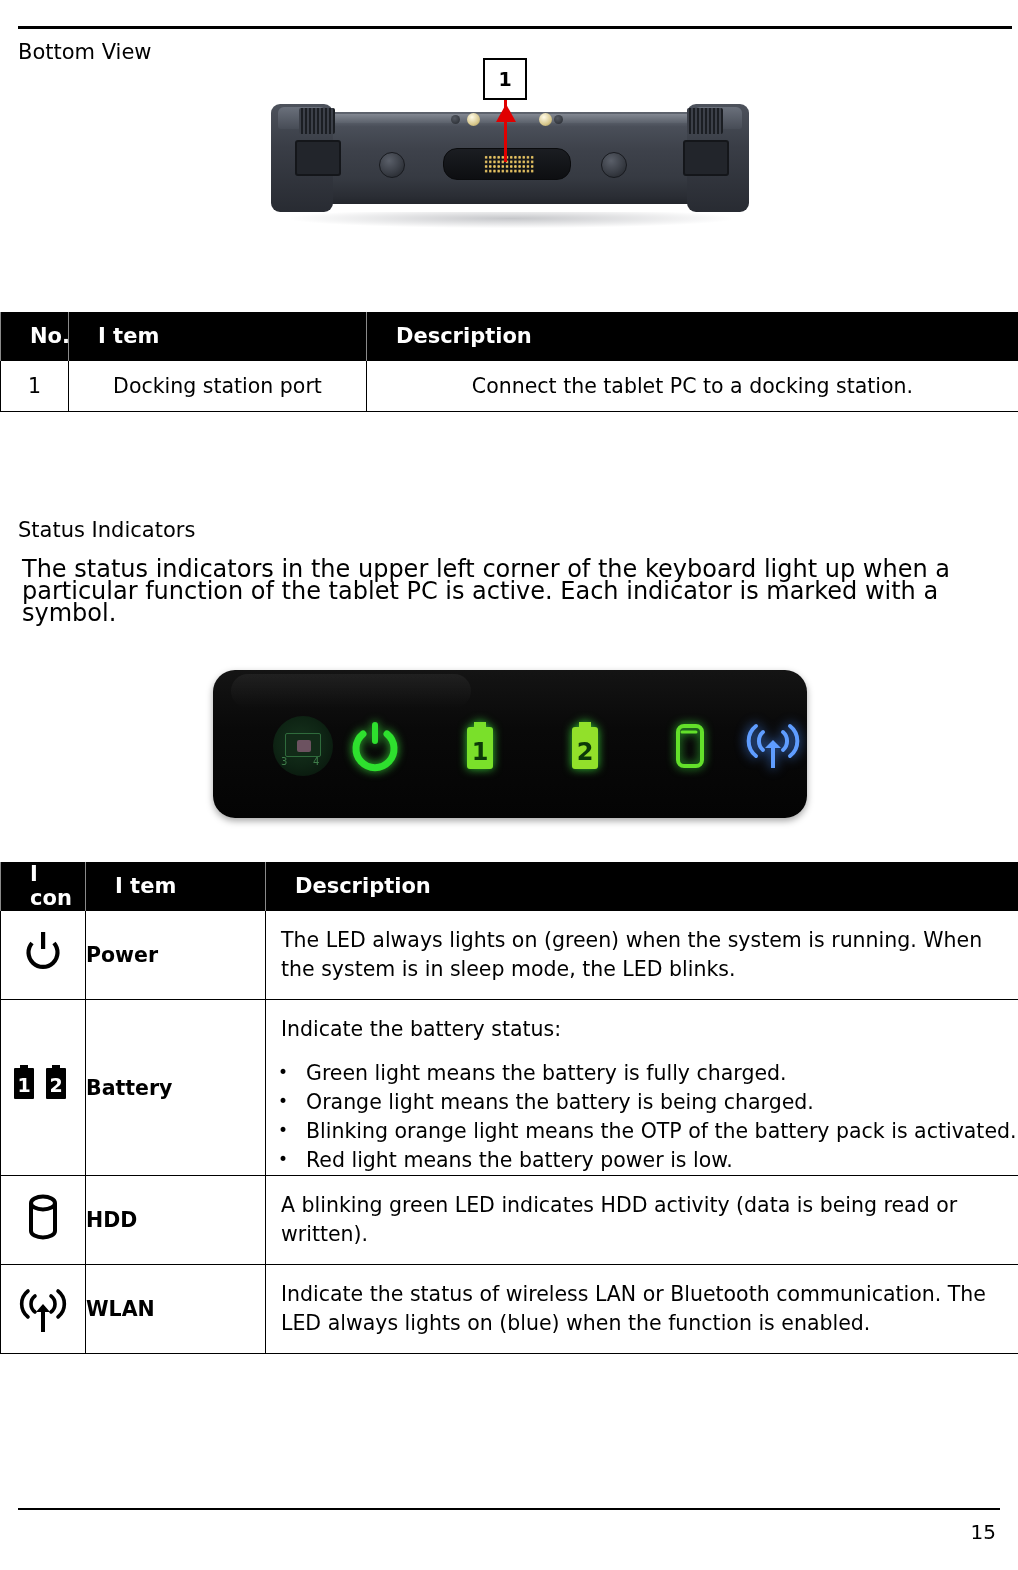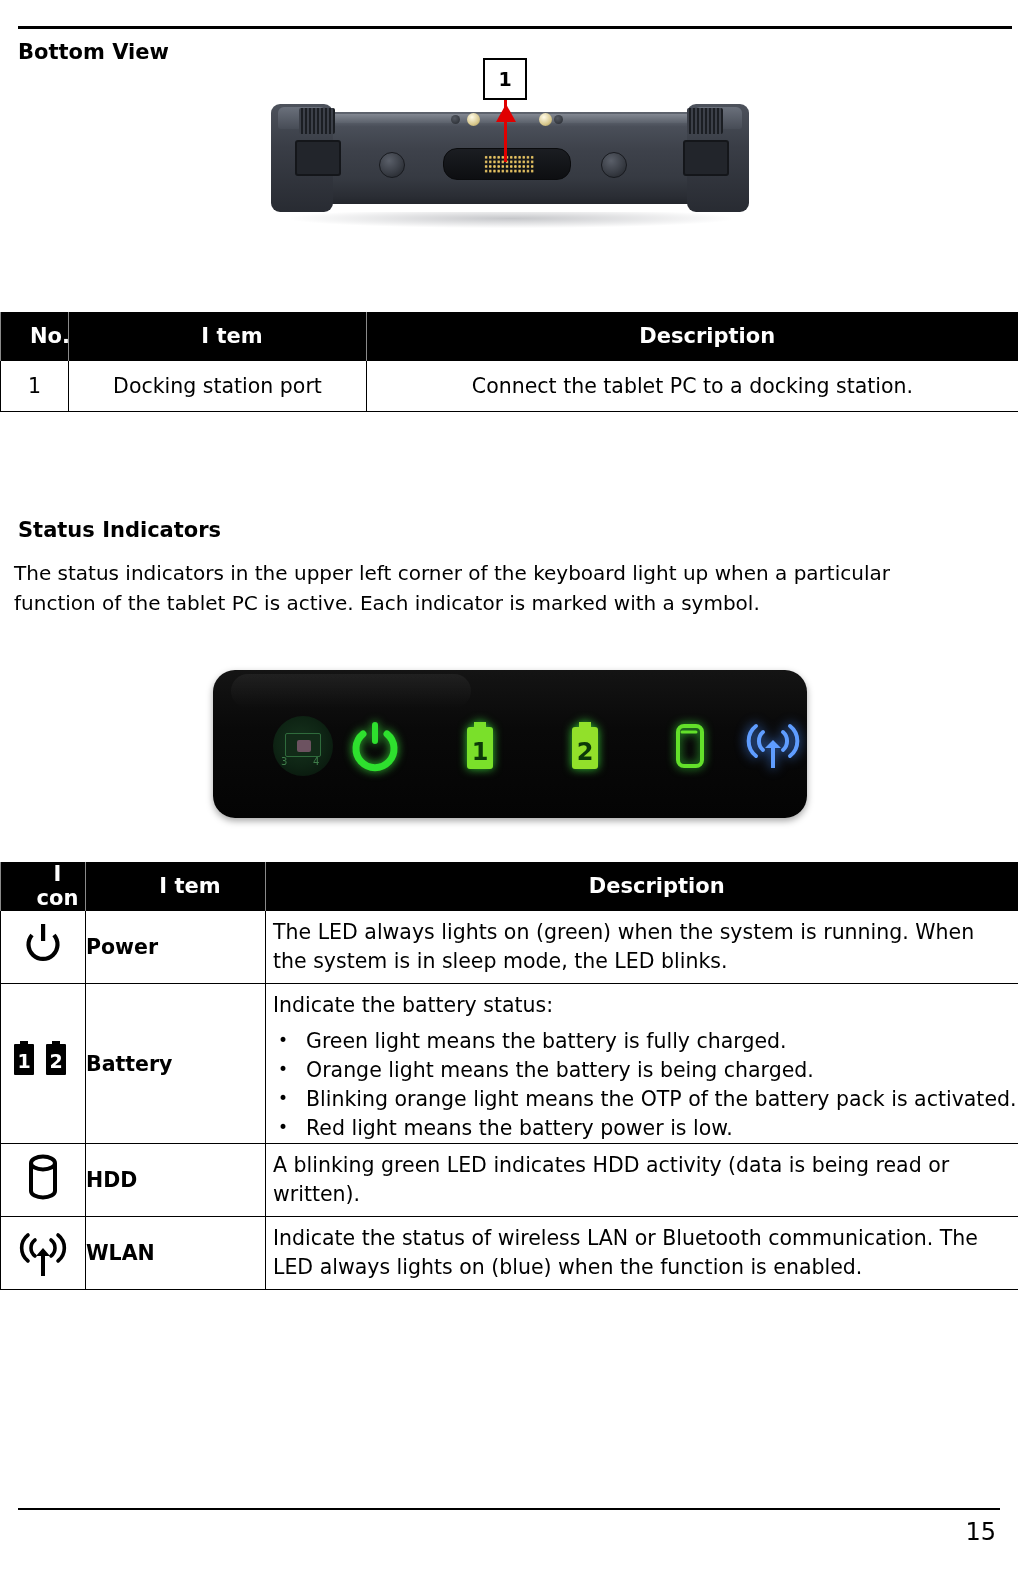--- a/index.html
+++ b/index.html
@@ -38,32 +38,32 @@
     left: 0;
     right: 0;
     top: 26px;
     border-top: 3px solid #000;
   }
 
   
   .section-heading {
     position: absolute;
     font-size: 21px;
-    font-weight: bold;
+    font-weight: normal;
     line-height: 24px;
   }
   #heading-bottom-view { left: 18px; top: 40px; }
   #heading-status-indicators { left: 18px; top: 518px; }
 
   .body-text {
     position: absolute;
-    left: 14px;
+    left: 22px;
     width: 952px;
-    font-size: 20px;
-    line-height: 30px;
+    font-size: 24px;
+    line-height: 22px;
   }
   #intro-status { top: 558px; }
 
   
   .photo-bottom-view {
     position: absolute;
     left: 255px;
     top: 58px;
     width: 510px;
     height: 190px;
@@ -319,21 +319,21 @@
   .doc-table td, .doc-table th {
     border: 1px solid #000;
     vertical-align: middle;
     padding: 0;
   }
   .doc-table thead th {
     background: #000000;
     color: #ffffff;
     font-size: 21px;
     font-weight: bold;
-    text-align: center;
+    text-align: left;
     border: none;
     border-left: 1px solid #8a8a8a;
     height: 48px;
     padding-left: 29px;
   }
   .doc-table thead th.first-col { border-left: 1px solid #8a8a8a; }
 
   
   #table-bottom-view {
     left: 0px;
@@ -365,21 +365,21 @@
   .cell-item {
     font-weight: bold;
     font-size: 20.5px;
     padding-left: 14px;
     margin-left: 7px;
   }
   .cell-desc {
     padding: 10px 14px 10px 16px;
     line-height: 29px;
   }
-  .cell-desc p { margin: 7px; }
+  .cell-desc p { margin: 15px; }
   .desc-list {
     list-style: none;
     margin: 0;
     padding: 0;
   }
   .desc-list li {
     position: relative;
     padding-left: 40px;
     line-height: 29px;
   }
@@ -396,21 +396,21 @@
     position: absolute;
     left: 18px;
     right: 18px;
     top: 1508px;
     border-top: 2.5px solid #000;
   }
   .footer-page-number {
     position: absolute;
     right: 22px;
     top: 1520px;
-    font-size: 24px;
+    font-size: 20px;
     line-height: 24px;
   }
 </style>
 </head>
 <body>
 
 <div class="page-header">
   <div class="page-header-rule"></div>
 </div>
 

